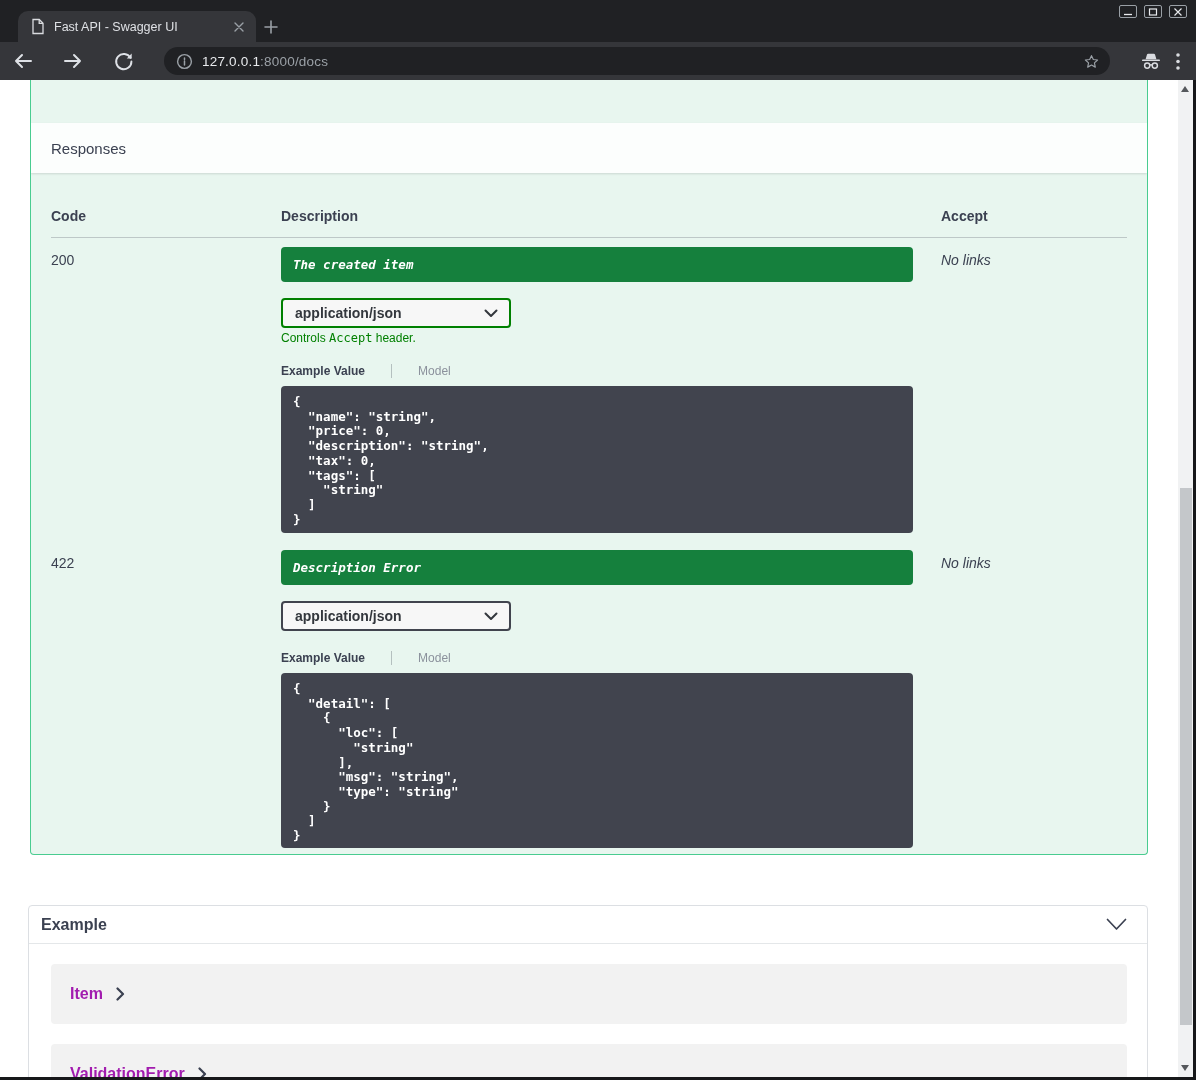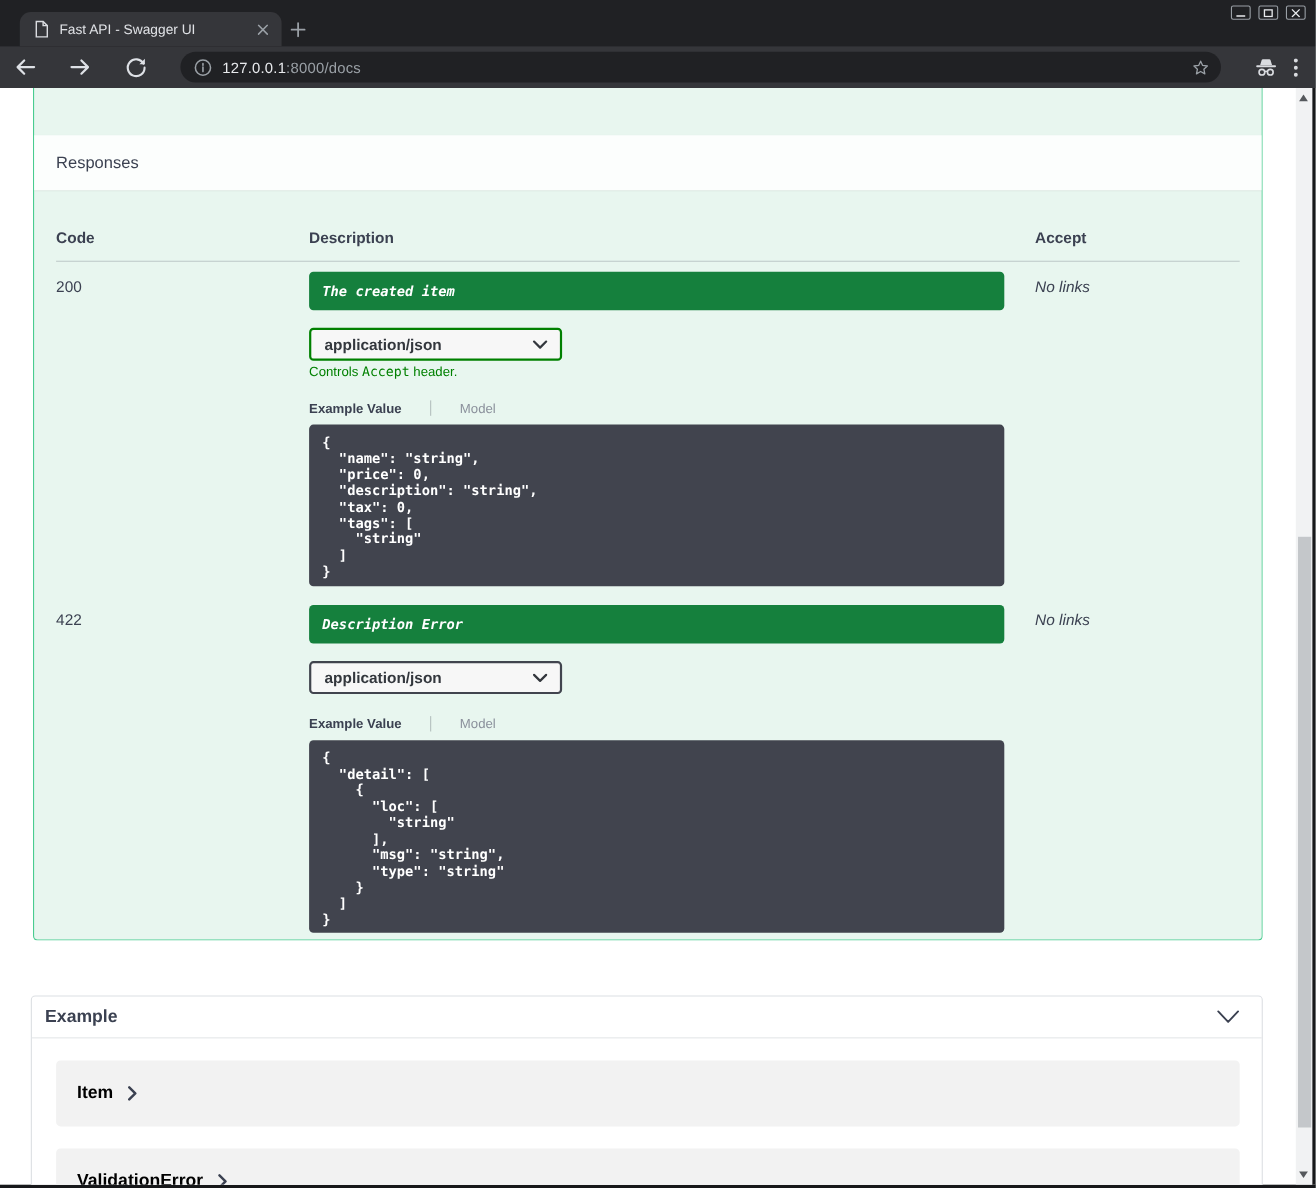--- a/index.html
+++ b/index.html
@@ -95,21 +95,21 @@
 
   
   .models { position:absolute; left:28px; top:825px; width:1120px;
             background:#ffffff; border:1px solid #dcdfe3; border-radius:4px;
             padding-bottom:22px; }
   .models-header { height:38px; display:flex; align-items:center;
                    padding:0 20px 0 12px; border-bottom:1px solid #e4e7e9; }
   .models-header h4 { margin:0; flex:1; font-size:16px; font-weight:600; color:#3b4151; }
   .model-box { margin:20px 20px 0 22px; height:60px; background:#f2f2f2; border-radius:4px;
                display:flex; align-items:center; padding-left:19px; gap:13px;
-               font-size:16px; font-weight:700; color:#000000; cursor:pointer; }
+               font-size:16px; font-weight:700; color:#a21caf; cursor:pointer; }
 
   .flexcenter { display:flex; align-items:center; justify-content:center; }
 </style>
 </head>
 <body>
 
 <div class="window">
 
   <div class="tabstrip">
     <div class="tab">

